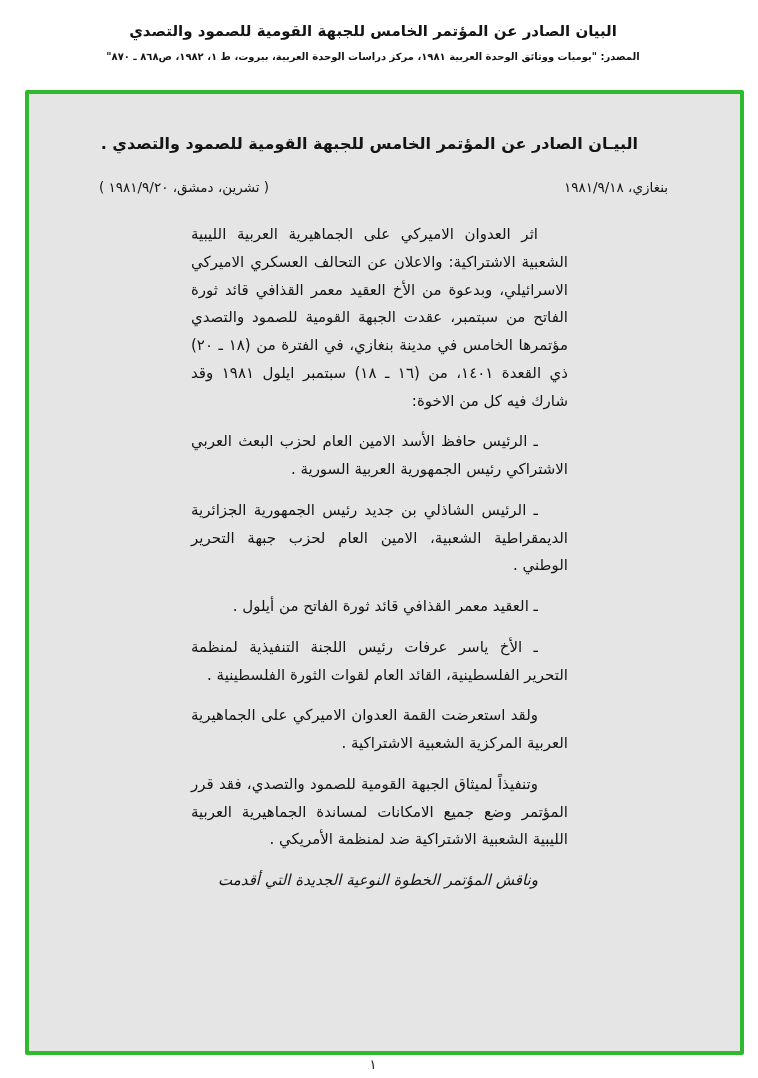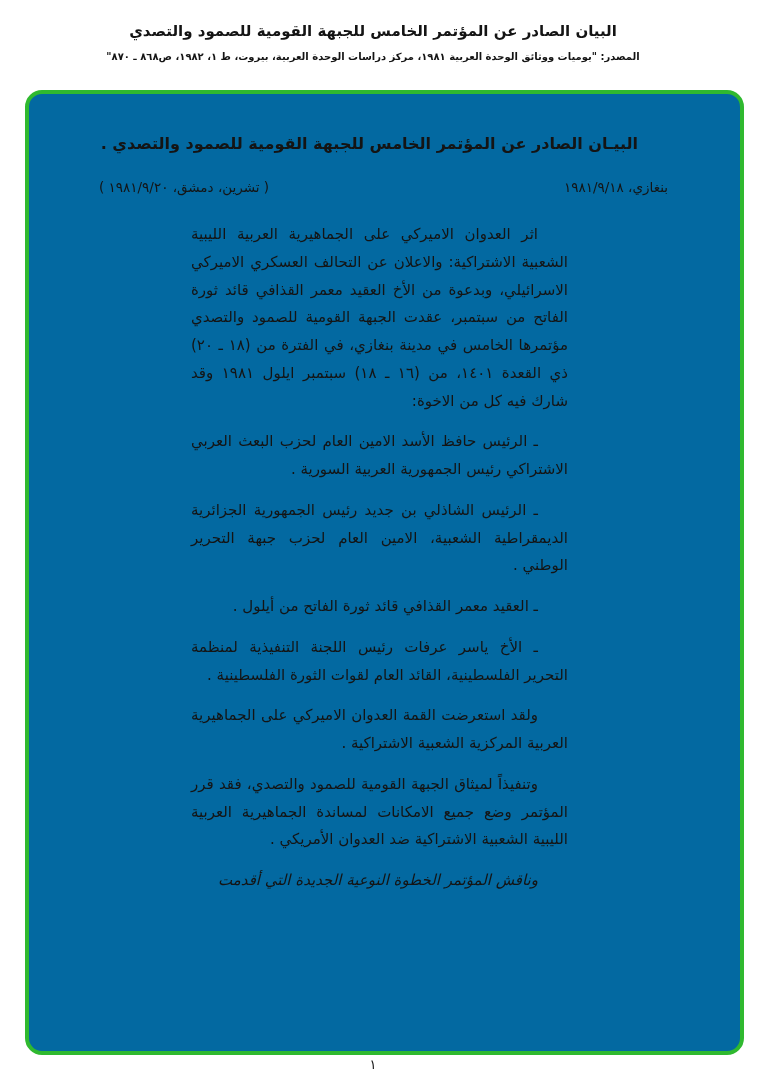--- a/index.html
+++ b/index.html
@@ -26,22 +26,22 @@
     font-weight: bold;
     font-size: 10px;
     letter-spacing: 0.1px;
   }
 
   .doc-frame {
     position: absolute;
     left: 25px; top: 90px;
     width: 711px; height: 957px;
     border: 4px solid #2fb92f;
-    border-radius: 17px;
-    background: #0369a1;
+    border-radius: 2px;
+    background: #e5e5e5;
     direction: rtl;
     overflow: hidden;
   }
   .doc-title {
     margin: 40px 102px 0 60px;
     text-align: right;
     font-weight: bold;
     font-size: 16px;
   }
   .dateline {
@@ -89,21 +89,21 @@
       <span>( تشرين،  دمشق،  ١٩٨١/٩/٢٠ )</span>
     </div>
 
     <div class="doc-body">
       <p class="block">اثر العدوان الاميركي على الجماهيرية العربية الليبية الشعبية الاشتراكية: والاعلان عن التحالف العسكري الاميركي الاسرائيلي، وبدعوة من الأخ العقيد معمر القذافي قائد ثورة الفاتح من سبتمبر، عقدت الجبهة القومية للصمود والتصدي مؤتمرها الخامس في مدينة بنغازي، في الفترة من (١٨ ـ ٢٠) ذي القعدة ١٤٠١، من (١٦ ـ ١٨) سبتمبر ايلول ١٩٨١ وقد شارك فيه كل من الاخوة:</p>
       <p class="block">ـ  الرئيس حافظ الأسد الامين العام لحزب البعث العربي الاشتراكي رئيس الجمهورية العربية السورية .</p>
       <p class="block">ـ  الرئيس الشاذلي بن جديد رئيس الجمهورية الجزائرية الديمقراطية الشعبية، الامين العام لحزب جبهة التحرير الوطني .</p>
       <p class="block">ـ  العقيد معمر القذافي قائد ثورة الفاتح من أيلول .</p>
       <p class="block">ـ  الأخ ياسر عرفات رئيس اللجنة التنفيذية لمنظمة التحرير الفلسطينية، القائد العام لقوات الثورة الفلسطينية .</p>
       <p class="block">ولقد استعرضت القمة العدوان الاميركي على الجماهيرية العربية المركزية الشعبية الاشتراكية .</p>
-      <p class="block">وتنفيذاً لميثاق الجبهة القومية للصمود والتصدي، فقد قرر المؤتمر وضع جميع الامكانات لمساندة الجماهيرية العربية الليبية الشعبية الاشتراكية ضد العدوان الأمريكي .</p>
+      <p class="block">وتنفيذاً لميثاق الجبهة القومية للصمود والتصدي، فقد قرر المؤتمر وضع جميع الامكانات لمساندة الجماهيرية العربية الليبية الشعبية الاشتراكية ضد لمنظمة الأمريكي .</p>
       <p class="block">وناقش المؤتمر الخطوة النوعية الجديدة التي أقدمت</p>
     </div>
 
   </div>
 
   <div class="page-number">١</div>
 
 </div>
 
 </body></html>

